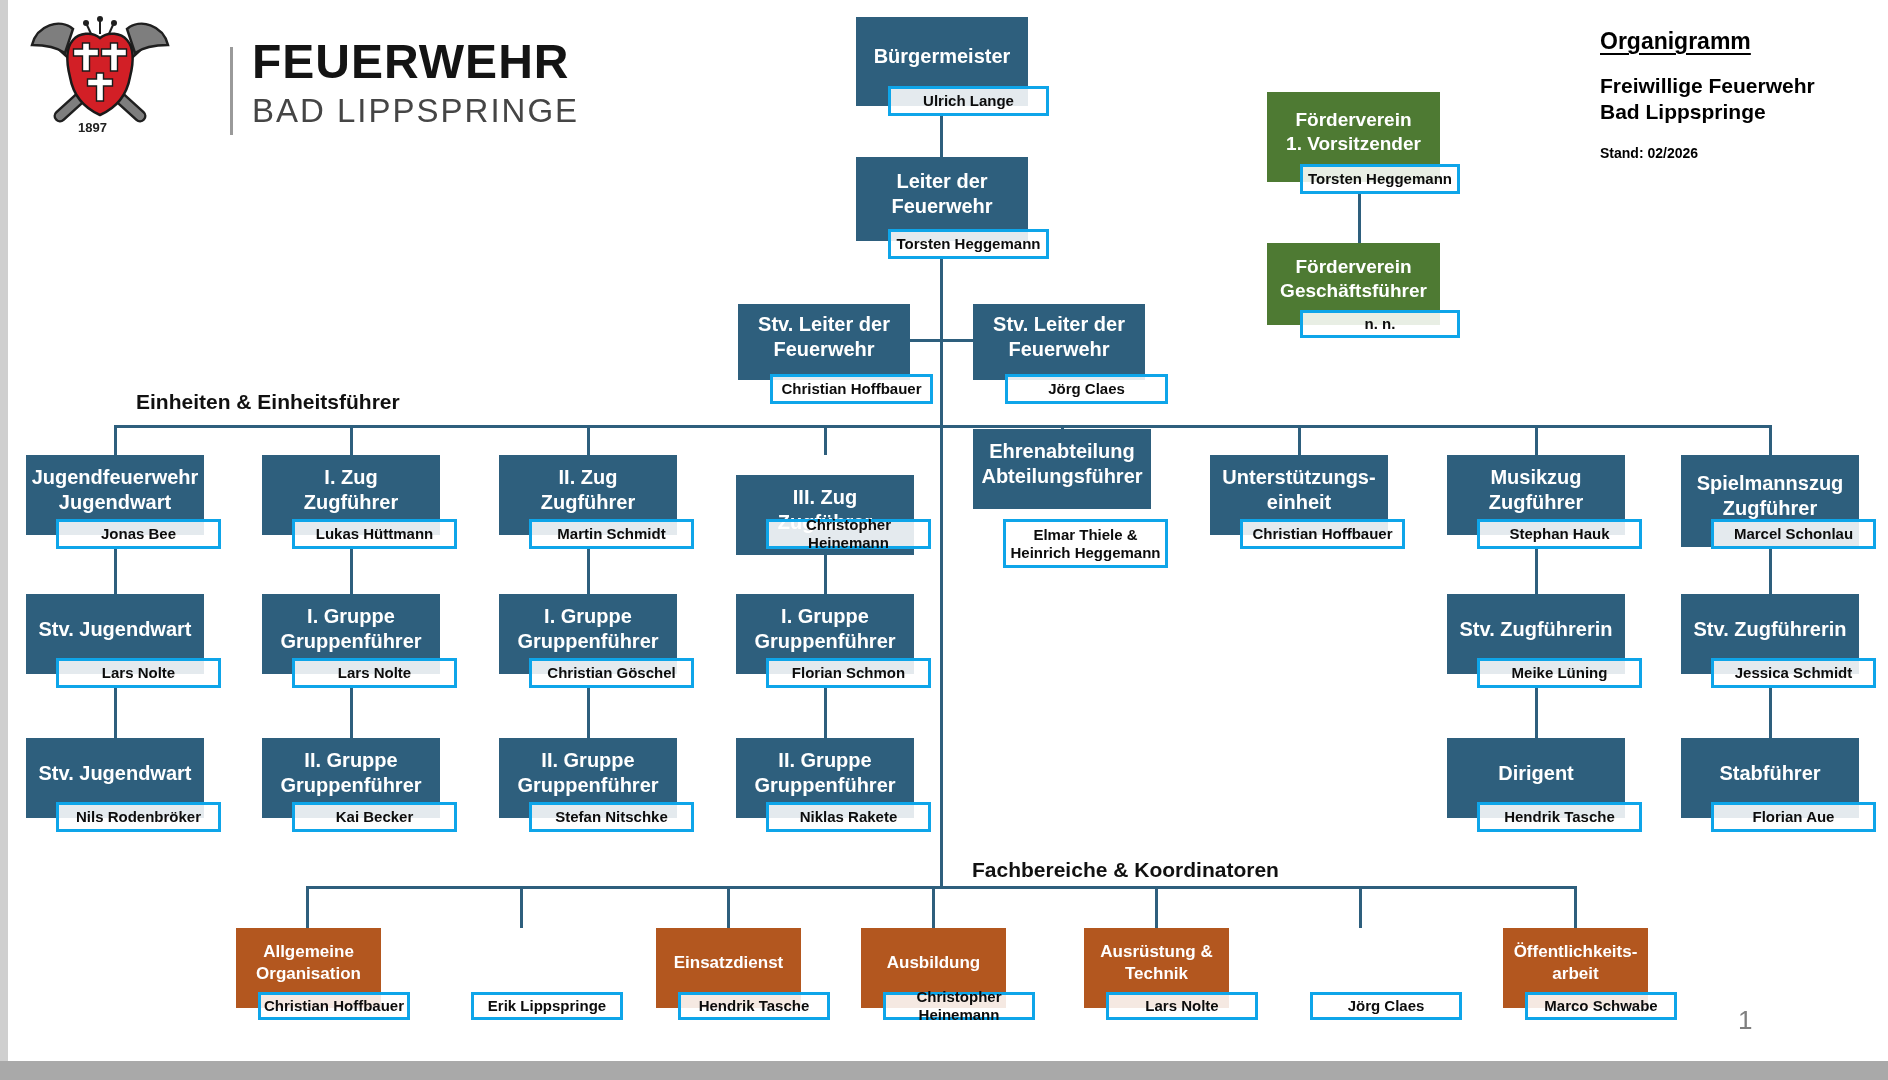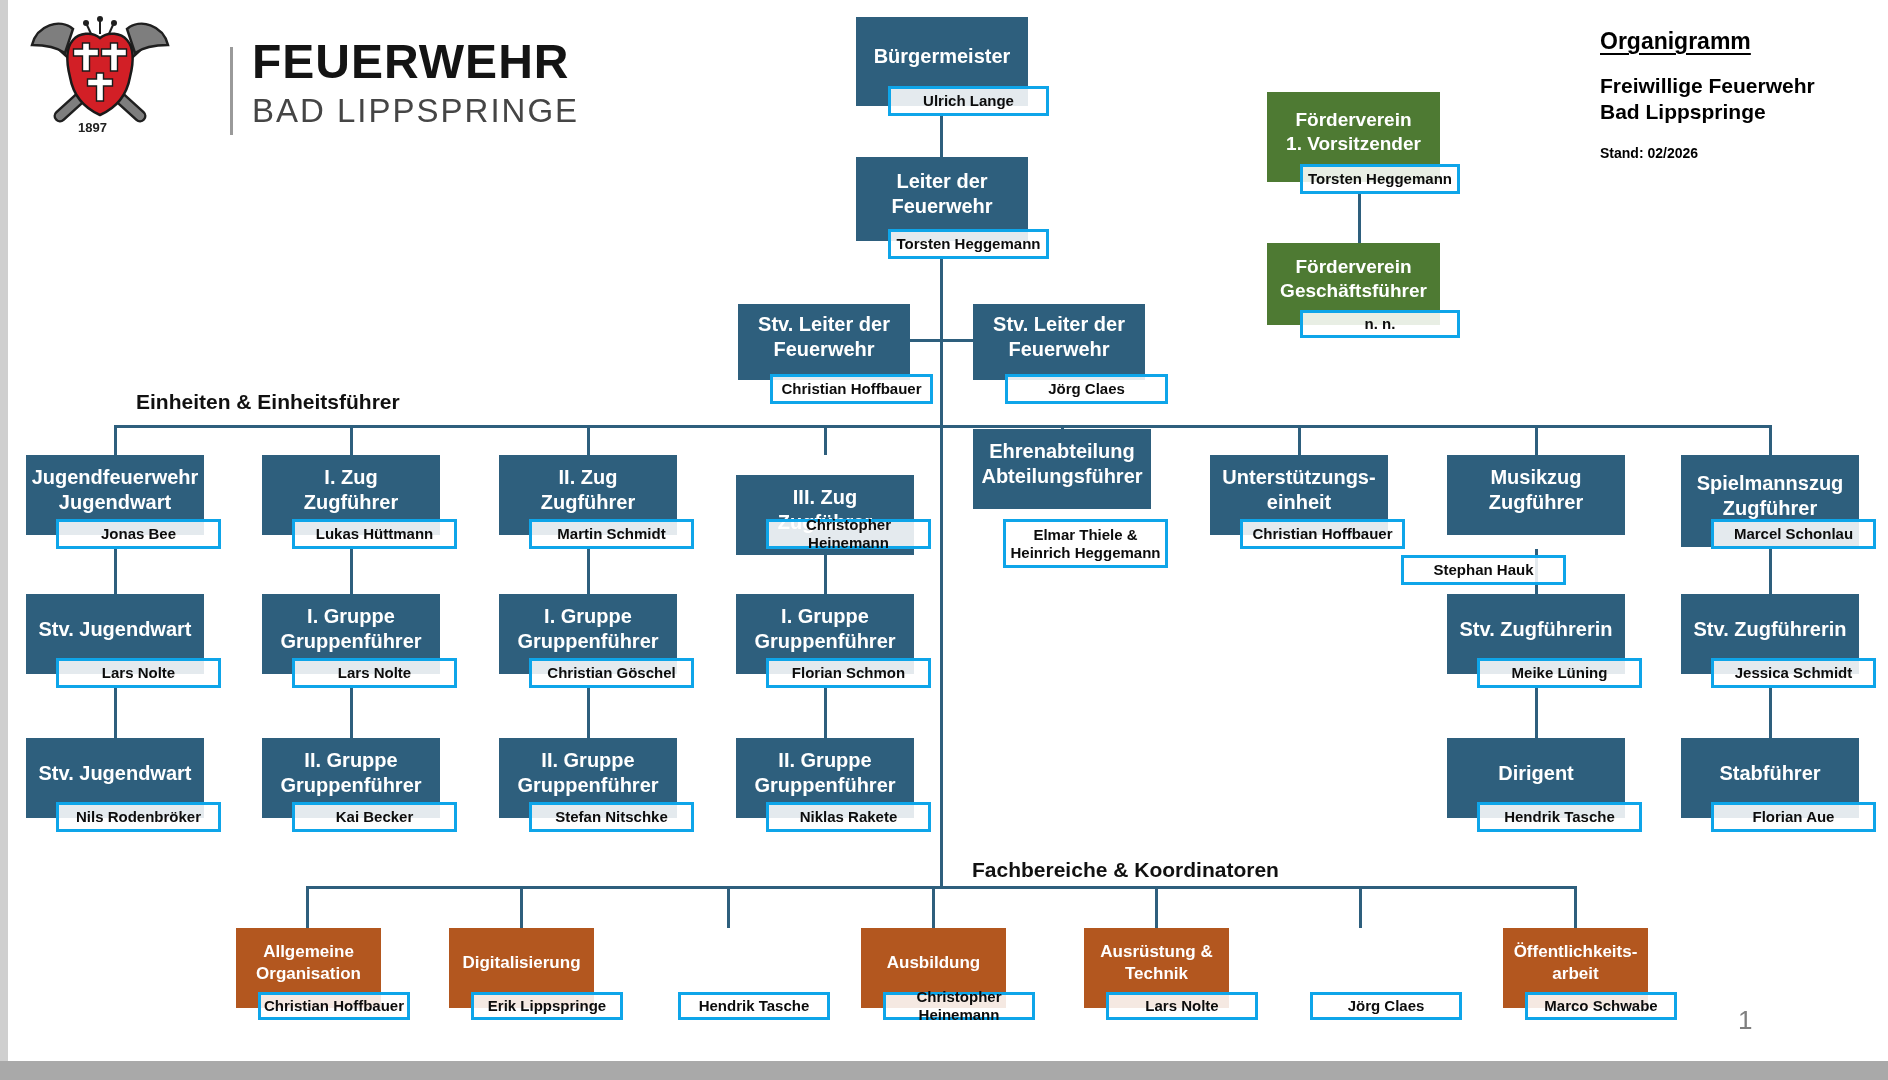--- a/index.html
+++ b/index.html
@@ -192,21 +192,21 @@
 
   <div class="node teal" style="left:1210px;top:455px;width:178px;height:80px;">
     <span>Unterstützungs-
 einheit</span></div>
   <div class="plate" style="left:1240px;top:519px;width:165px;height:30px;">
     <span>Christian Hoffbauer</span></div>
 
   <div class="node teal" style="left:1447px;top:455px;width:178px;height:80px;">
     <span>Musikzug
 Zugführer</span></div>
-  <div class="plate" style="left:1401px;top:519px;width:165px;height:30px;margin-top:36px;">
+  <div class="plate" style="left:1477px;top:519px;width:165px;height:30px;">
     <span>Stephan Hauk</span></div>
 
   <div class="node teal" style="left:1681px;top:455px;width:178px;height:92px;">
     <span>Spielmannszug
 Zugführer</span></div>
   <div class="plate" style="left:1711px;top:519px;width:165px;height:30px;">
     <span>Marcel Schonlau</span></div>
 
   <div class="node teal" style="left:26px;top:594px;width:178px;height:80px;">
     <span>Stv. Jugendwart</span></div>
@@ -275,25 +275,25 @@
     <span>Florian Aue</span></div>
 
   <div class="section-heading" style="left:972px;top:858px;">Fachbereiche &amp; Koordinatoren</div>
 
   <div class="node orange small" style="left:236px;top:928px;width:145px;height:80px;">
     <span>Allgemeine
 Organisation</span></div>
   <div class="plate" style="left:258px;top:992px;width:152px;height:28px;">
     <span>Christian Hoffbauer</span></div>
 
-  <div class="node orange small" style="left:449px;top:928px;width:145px;height:80px;">
-    <span>Digitalisierung</span></div>
   <div class="plate" style="left:471px;top:992px;width:152px;height:28px;">
     <span>Erik Lippspringe</span></div>
 
+  <div class="node orange small" style="left:656px;top:928px;width:145px;height:80px;">
+    <span>Einsatzdienst</span></div>
   <div class="plate" style="left:678px;top:992px;width:152px;height:28px;">
     <span>Hendrik Tasche</span></div>
 
   <div class="node orange small" style="left:861px;top:928px;width:145px;height:80px;">
     <span>Ausbildung</span></div>
   <div class="plate plate-sm" style="left:883px;top:992px;width:152px;height:28px;">
     <span>Christopher Heinemann</span></div>
 
   <div class="node orange small" style="left:1084px;top:928px;width:145px;height:80px;">
     <span>Ausrüstung &amp;

